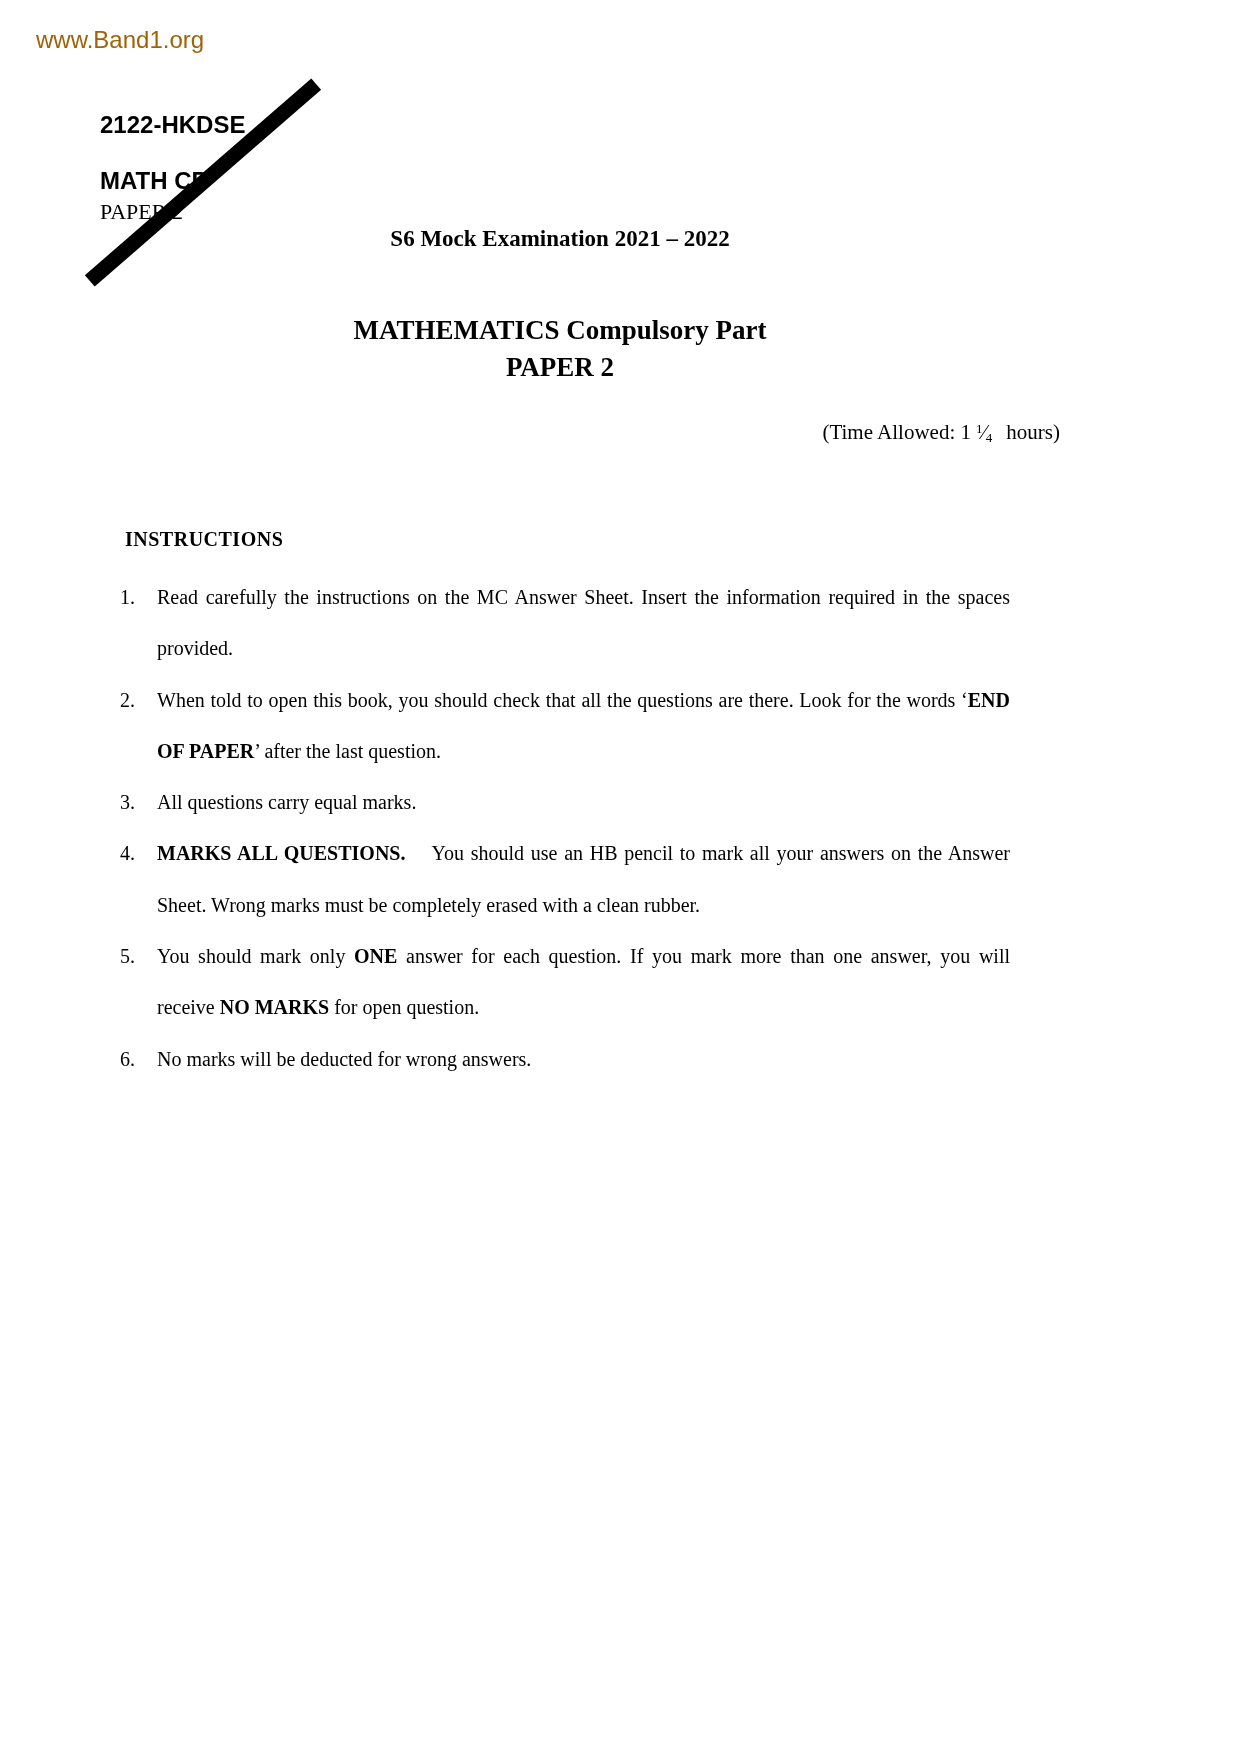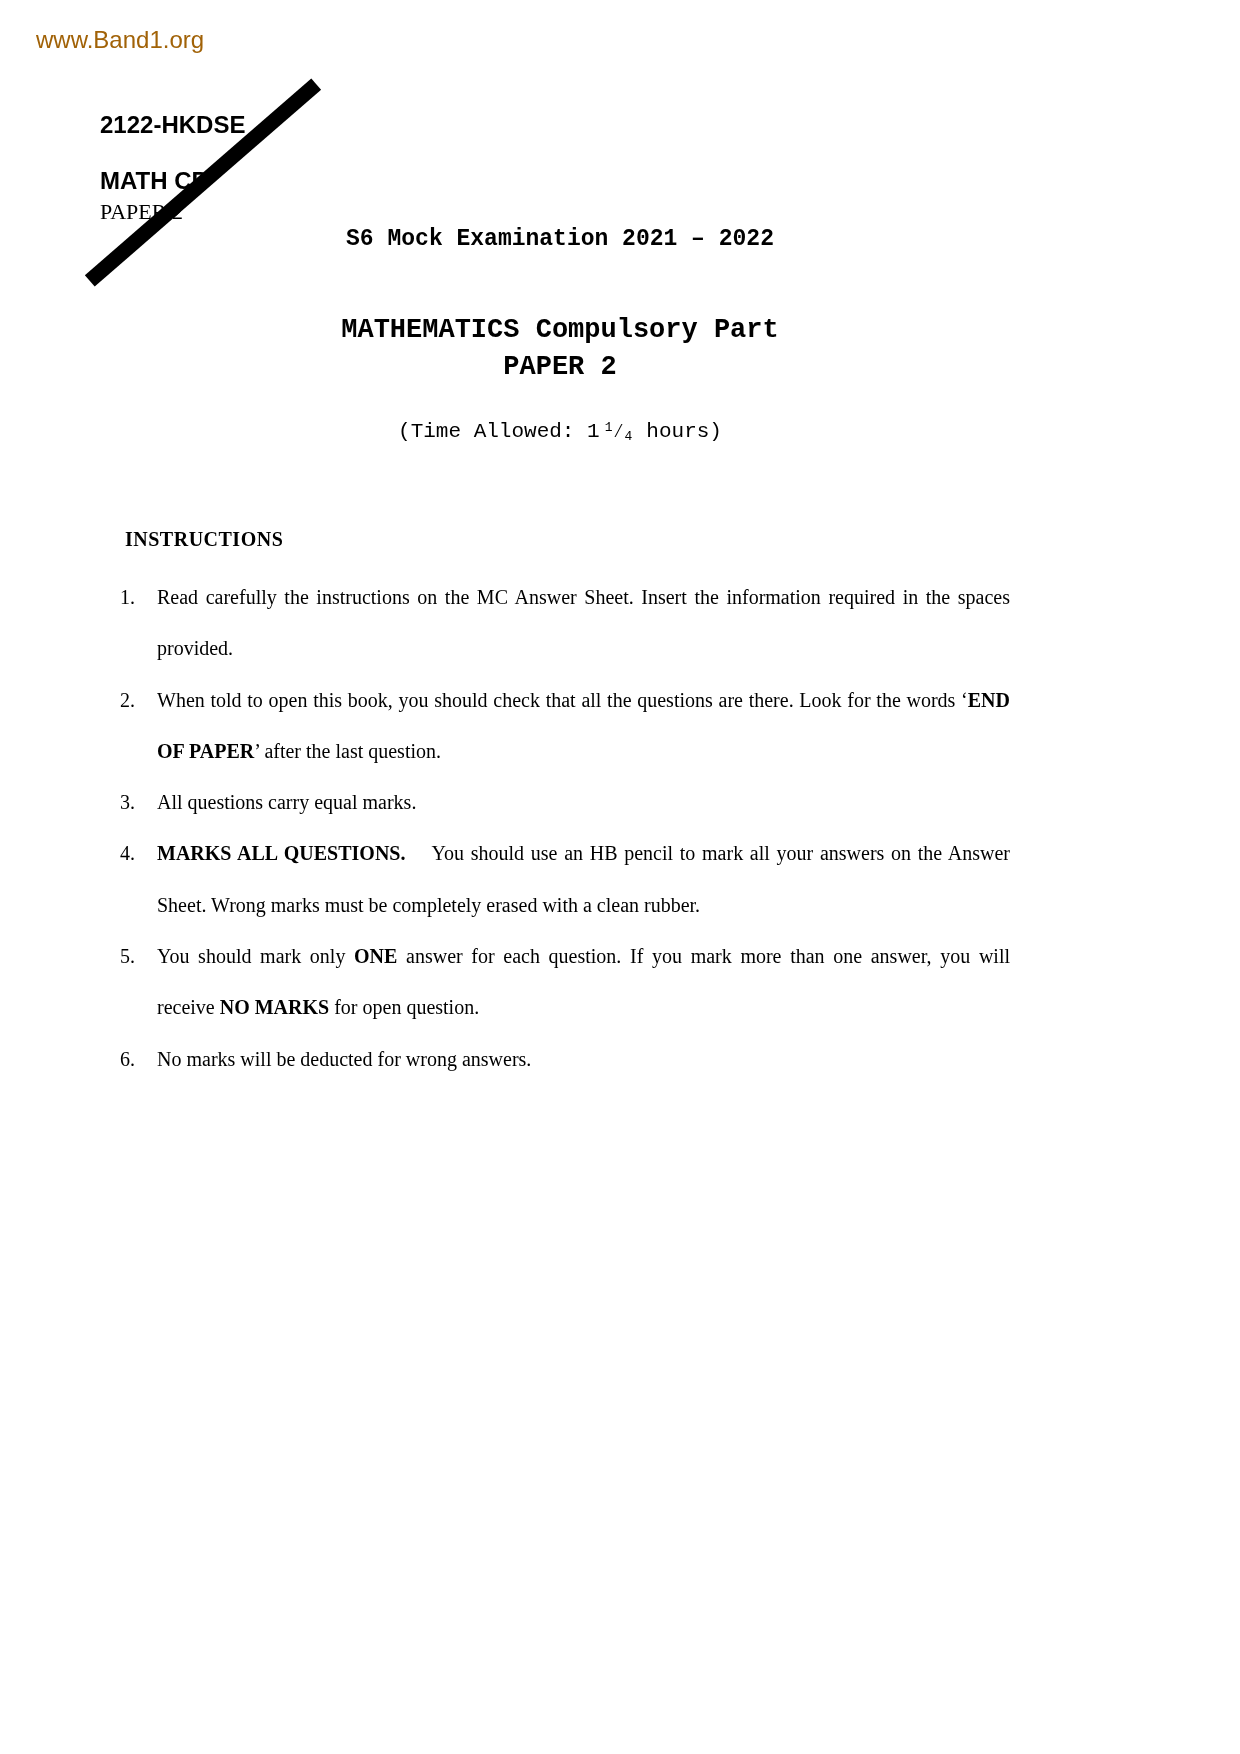--- a/index.html
+++ b/index.html
@@ -45,36 +45,36 @@
     width: 300px;
     height: 15px;
     background: #000;
     transform: rotate(-41deg);
   }
   .centered {
     position: absolute;
     left: 60px;
     width: 1000px;
     text-align: center;
-    font-family: Liberation Mono, monospace;
   }
   .exam-title {
     top: 226px;
     font-size: 23px;
     font-weight: bold;
   }
   .subject-block {
     top: 312px;
     font-size: 27px;
     font-weight: bold;
     line-height: 37px;
   }
   .time-allowed {
     top: 420px;
     font-size: 21px;
+    text-align: right;
   }
   .frac { display: inline-block; margin-left: 5px; }
   .frac sup { font-size: 13px; vertical-align: 6px; }
   .frac .slash { font-size: 20px; }
   .frac sub { font-size: 13px; vertical-align: -3px; }
   .time-suffix { margin-left: 14px; }
   .instructions-heading {
     position: absolute;
     left: 125px;
     top: 528px;

